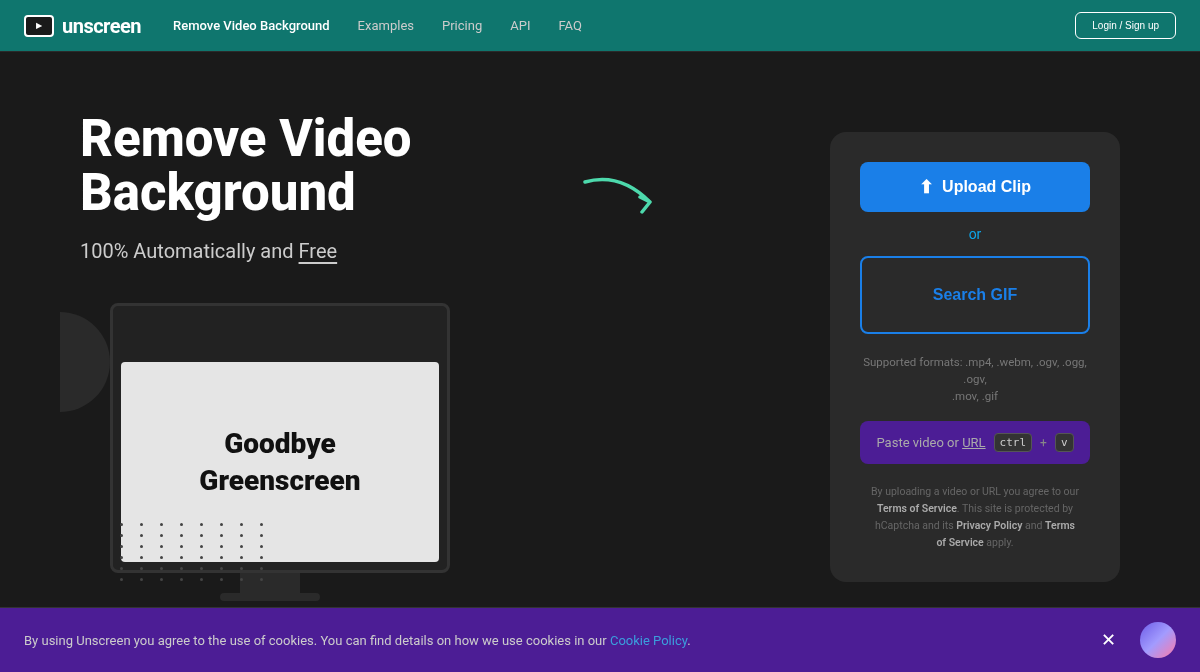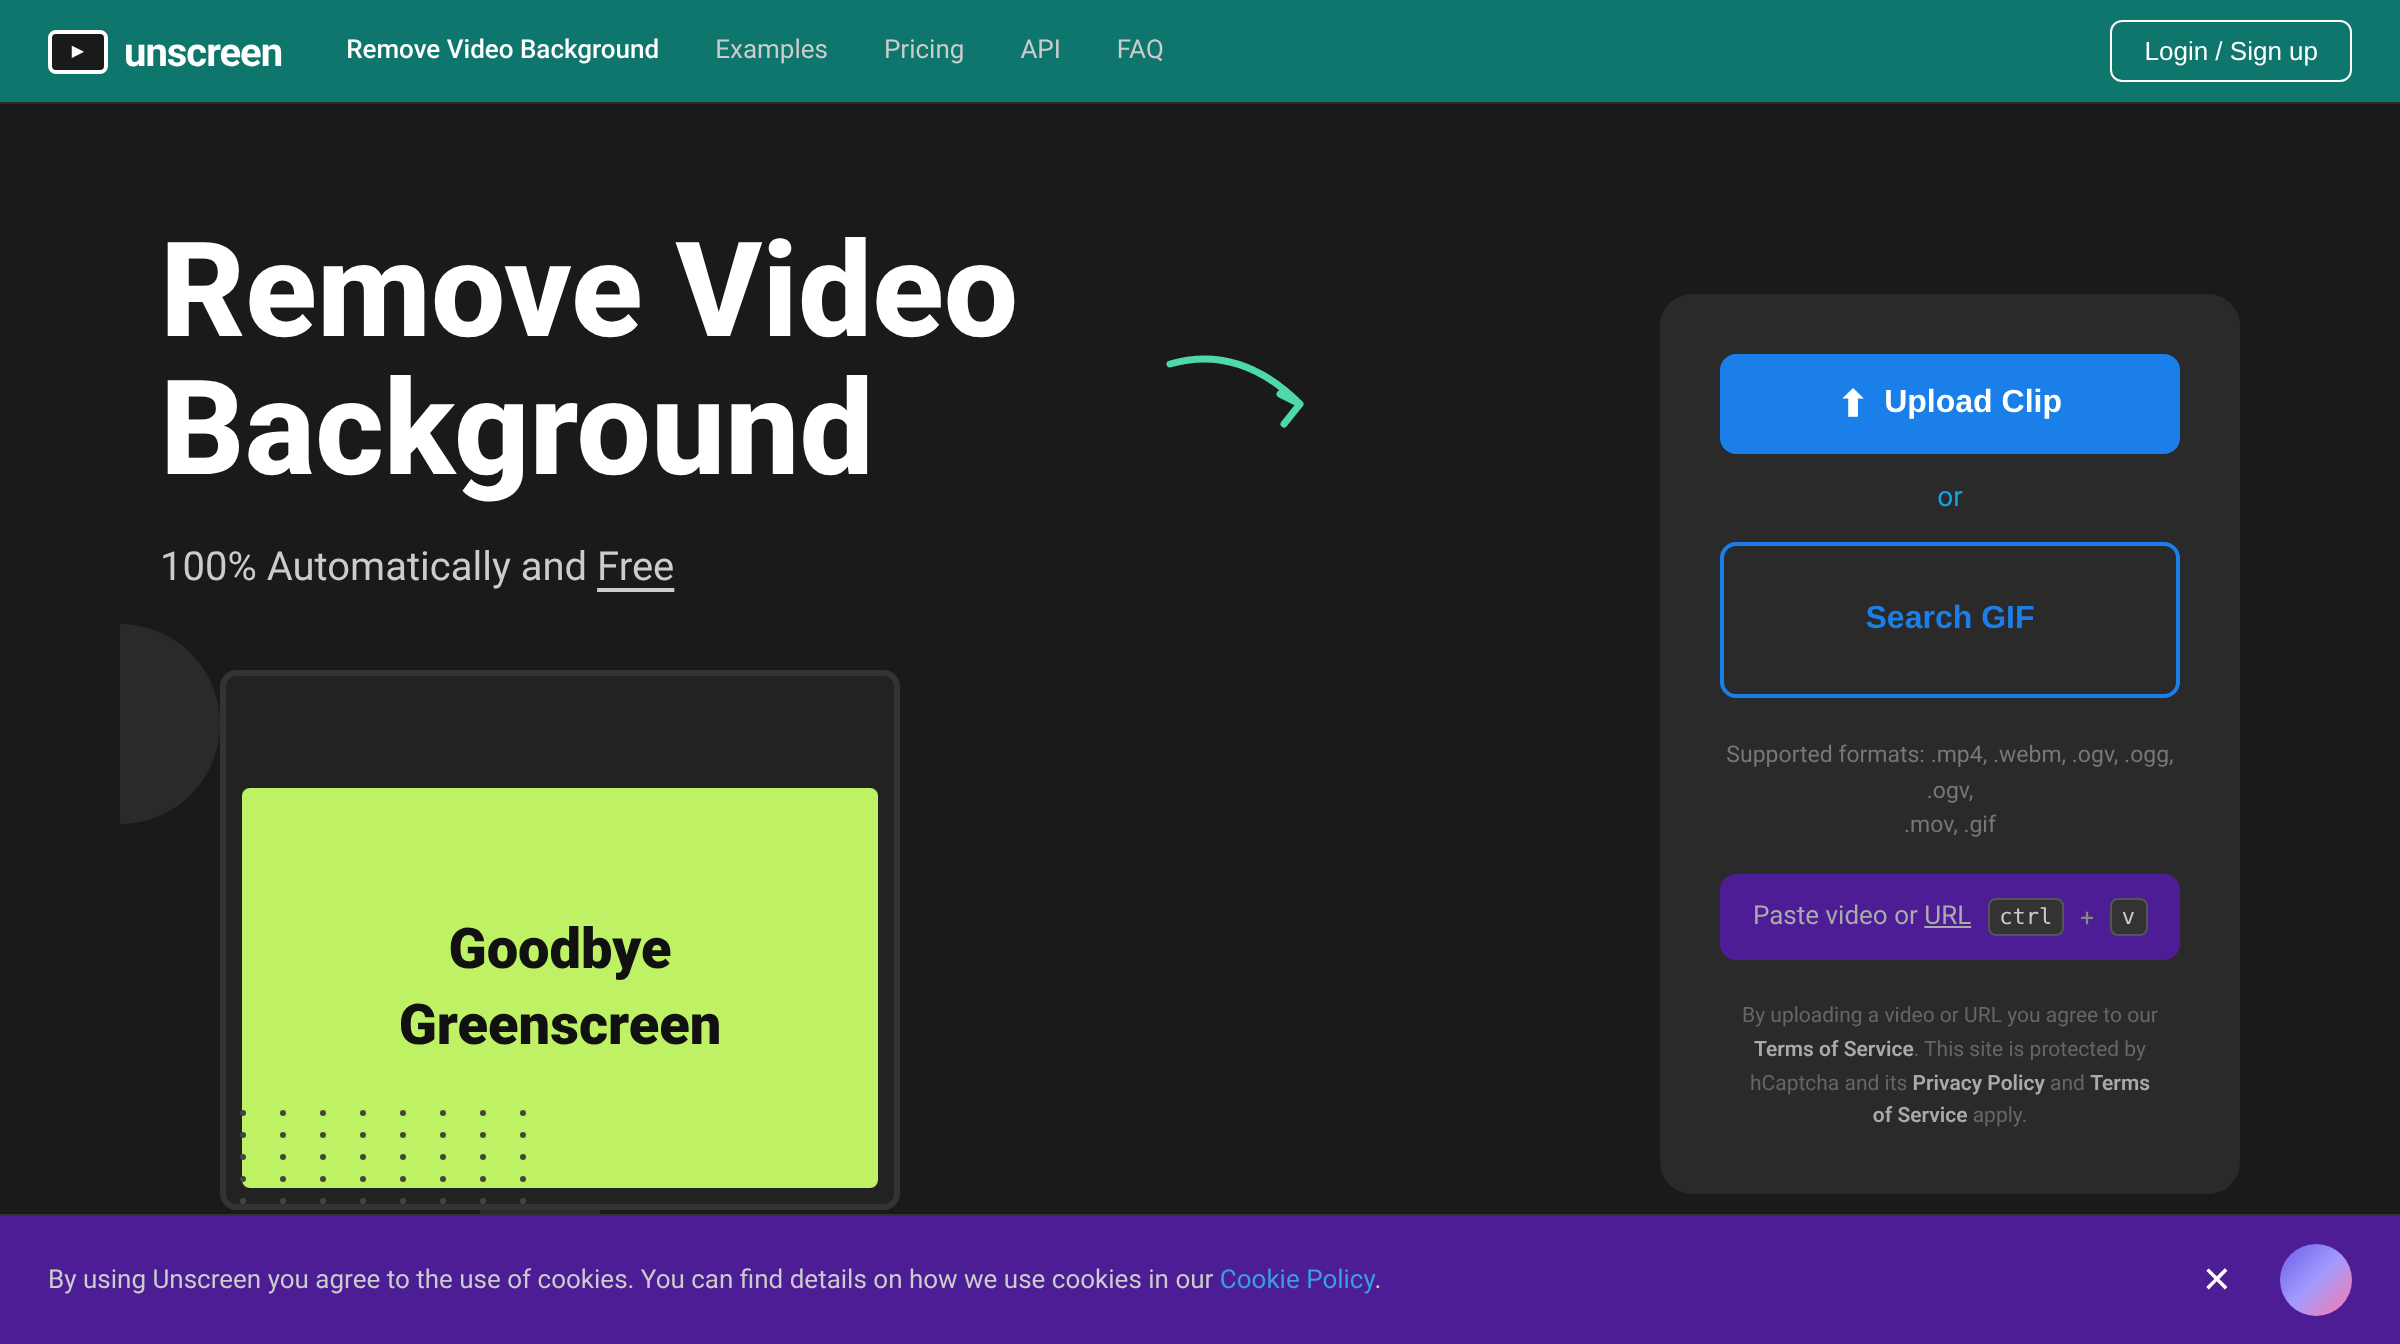--- a/index.html
+++ b/index.html
@@ -63,42 +63,42 @@
     .nav-link.active {
       color: #ffffff;
       font-weight: 500;
     }
     .nav-login-btn {
       border: 1px solid #ffffff;
       background: transparent;
       color: #ffffff;
       padding: 7px 16px;
       border-radius: 6px;
-      font-size: 13px;
+      font-size: 10px;
       cursor: pointer;
     }
 
     
     .hero {
       display: flex;
       align-items: center;
       justify-content: space-between;
       padding: 60px 80px 40px 80px;
       min-height: 580px;
       position: relative;
     }
 
     
     .hero-left {
       flex: 1;
       max-width: 560px;
       position: relative;
     }
     .hero-title {
-      font-size: 66px;
+      font-size: 51px;
       font-weight: 800;
       line-height: 1.05;
       color: #ffffff;
       margin-bottom: 20px;
       position: relative;
     }
     .arrow-svg {
       position: absolute;
       top: 60px;
       right: -30px;
@@ -121,21 +121,21 @@
     }
     .monitor-screen-wrapper {
       background: #222222;
       border: 3px solid #333333;
       border-radius: 8px;
       padding: 8px;
       width: 340px;
       margin-left: 30px;
     }
     .monitor-screen {
-      background: #bef264;
+      background: #e5e5e5;
       border-radius: 4px;
       height: 200px;
       display: flex;
       align-items: center;
       justify-content: center;
       flex-direction: column;
       gap: 4px;
       margin-top: 48px;
     }
     .monitor-screen-text {

